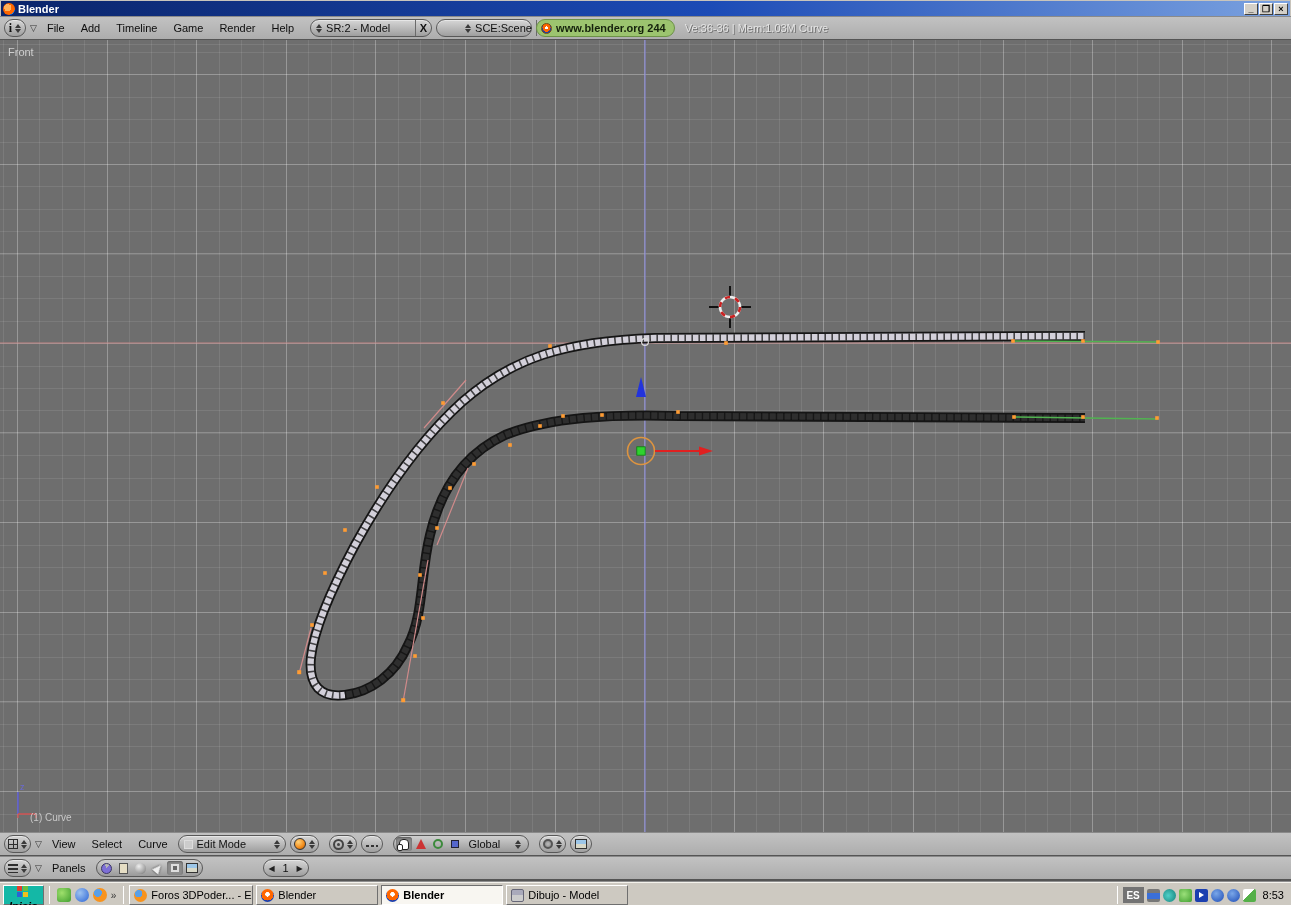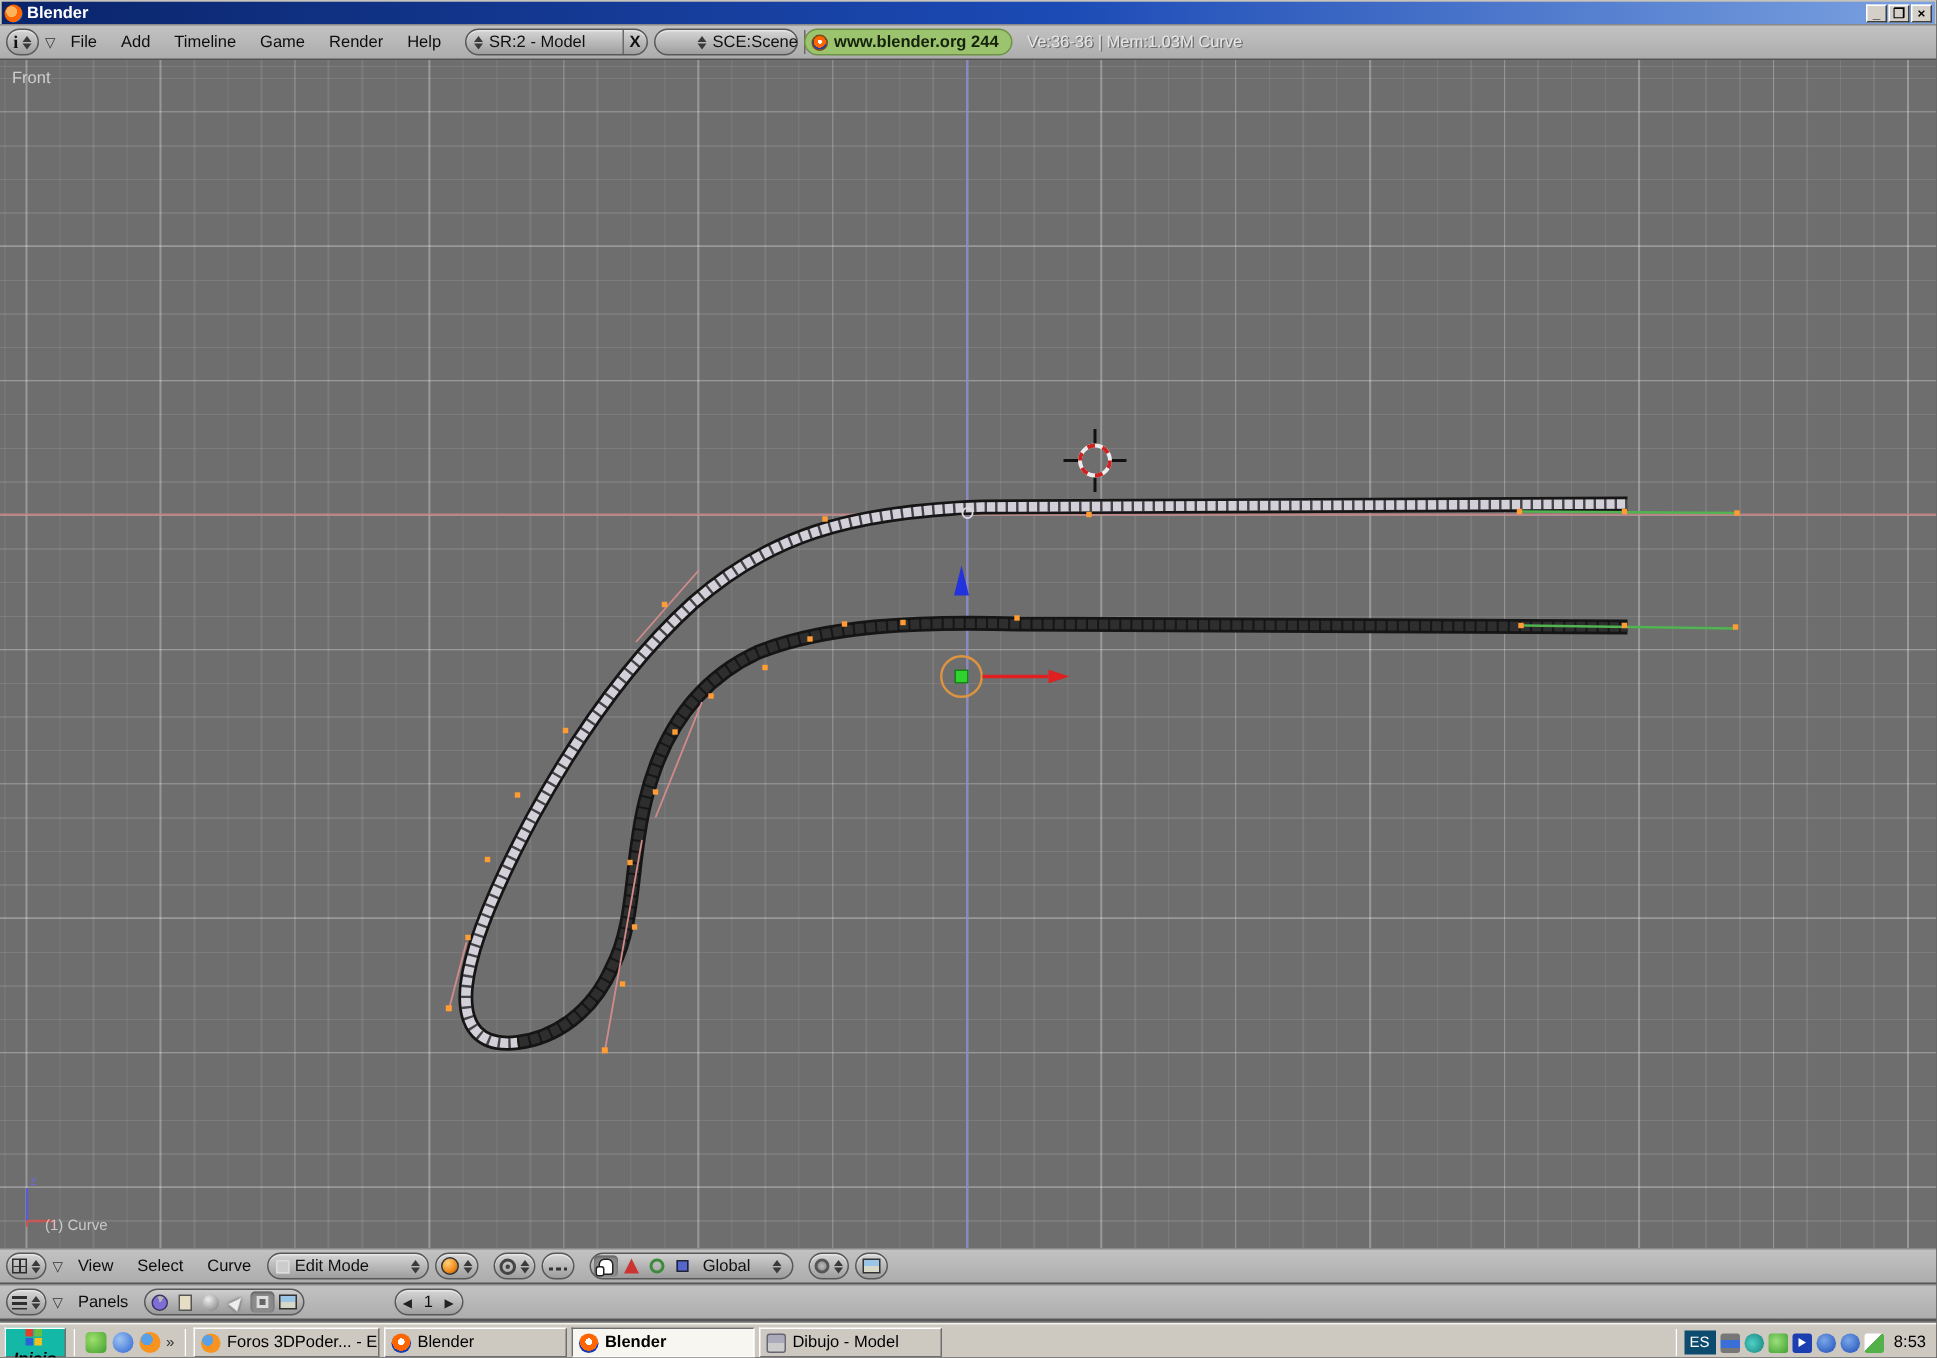--- a/index.html
+++ b/index.html
@@ -73,21 +73,21 @@
   .ql{display:flex;align-items:center;gap:4px;padding:0 2px;}
   .qlico{width:14px;height:14px;border-radius:3px;}
   .taskbtn{height:20px;width:122px;display:flex;align-items:center;gap:4px;background:#cdc9c1;border:1px solid;border-color:#fff #6f6f6f #6f6f6f #fff;padding:0 4px;font-size:11px;color:#000;overflow:hidden;white-space:nowrap;}
   .taskbtn.first{width:124px;}
   .taskbtn.active{background:#f8f6f1;border-color:#6f6f6f #fff #fff #6f6f6f;font-weight:bold;}
   .tico{width:13px;height:13px;border-radius:50%;flex:none;}
   .ffico{background:radial-gradient(circle at 35% 35%,#5aa0e8 0 30%,#f7931e 31% 75%,#c15207);}
   .blico{background:radial-gradient(circle at 50% 42%,#fff 0 22%,#f60 23% 60%,#1a3fae 61%);}
   .pico{border-radius:2px;background:linear-gradient(#aab 0 5px,#ccc 5px);border:1px solid #667;}
   .tray{margin-left:auto;display:flex;align-items:center;gap:3px;padding:0 4px;}
-  .lang{width:21px;height:16px;background:#0c4a6e;color:#fff;font-size:10px;font-weight:normal;display:flex;align-items:center;justify-content:center;}
+  .lang{width:21px;height:16px;background:#737373;color:#fff;font-size:10px;font-weight:bold;display:flex;align-items:center;justify-content:center;}
   .trayico{width:13px;height:13px;border-radius:2px;}
   .clock{font-size:11px;color:#000;margin-left:4px;}
 </style>
 </head>
 <body>
 
 <div class="win">
 
   <div class="titlebar">
     <span class="app-ico"></span>

